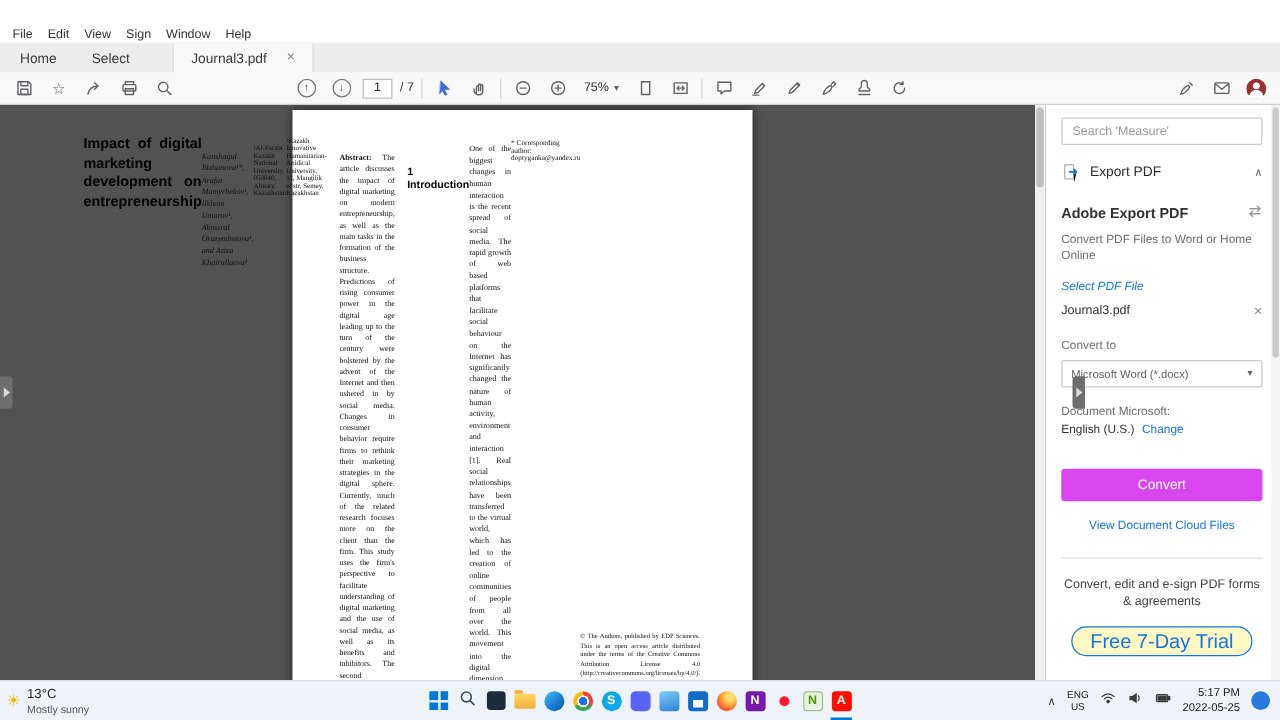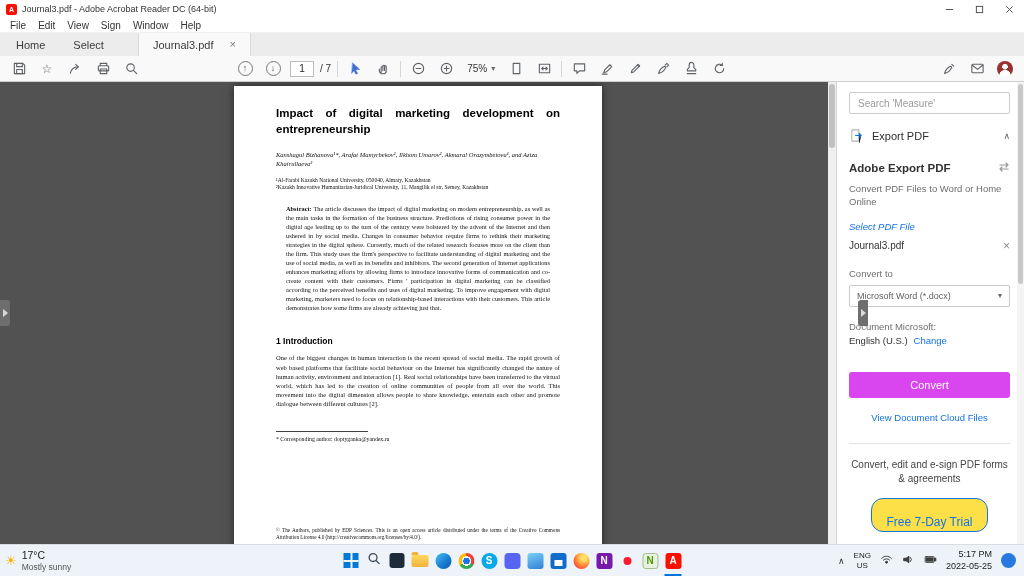--- a/index.html
+++ b/index.html
@@ -11,21 +11,21 @@
   .titlebar { height:18px; flex:0 0 auto; background:#fff; display:flex; align-items:center;
     padding-left:6px; gap:5px; font-size:9px; color:#333; }
   .acro-badge { width:11px; height:11px; background:#fa0f00; border-radius:2px; color:#fff;
     font-size:7px; font-weight:bold; display:flex; align-items:center; justify-content:center; }
   .win-controls { margin-left:auto; display:flex; height:100%; }
   .wbtn { width:30px; height:100%; display:flex; align-items:center; justify-content:center; color:#444; }
   .wbtn svg { width:9px; height:9px; stroke:#444; stroke-width:1; fill:none; }
 
   
   .menubar { height:15px; flex:0 0 auto; background:#fff; display:flex; align-items:center;
-    padding-left:4px; font-size:10px; color:#333; border-bottom:1px solid #f0f0f0; }
+    padding-left:4px; font-size:10px; color:#333; border-bottom:1px solid #f0f0f0;margin-top:20px; }
   .menu-item { padding:0 6px; cursor:default; }
 
   
   .tabbar { height:23px; flex:0 0 auto; background:#ececec; display:flex; align-items:stretch; padding-left:2px; }
   .tab { display:flex; align-items:center; padding:0 14px; font-size:11px; color:#3b3b3b; }
   .tab.doc { background:#f9f9f9; border-left:1px solid #d9d9d9; border-right:1px solid #d9d9d9;
     margin-left:20px; gap:16px; }
   .tab-close { color:#777; font-size:11px; line-height:1; }
 
   
@@ -58,21 +58,21 @@
   .tri-right { width:0; height:0; border-top:4px solid transparent; border-bottom:4px solid transparent;
     border-left:5px solid #d9d9d9; }
   .panel-toggle { position:absolute; right:156px; top:50%; transform:translateY(-50%); width:10px; height:26px;
     background:#6e6e6e; border-radius:3px 0 0 3px; display:flex; align-items:center; justify-content:center; z-index:3; }
   .doc-scroll { position:absolute; right:0; top:0; width:8px; height:100%; background:#efefef; }
   .doc-thumb { position:absolute; top:2px; left:1px; width:6px; height:64px; background:#c1c1c1; border-radius:3px; }
 
   
   .page { width:368px; height:470px; background:#fff; margin-top:4px; padding:20px 42px 14px;
     box-shadow:0 0 8px rgba(0,0,0,.55); font-family:"Liberation Serif", serif; color:#111;
-    display:flex; flex-direction:column; flex:0 0 auto;justify-content:flex-end; }
+    display:flex; flex:0 0 auto;justify-content:flex-end; }
   .paper-title { font-family:"Liberation Sans", sans-serif; font-size:11.5px; font-weight:bold;
     line-height:1.35; text-align:justify; margin:0; color:#000; }
   .authors { font-size:6.5px; font-style:italic; line-height:1.45; margin:13px 0 0; }
   .affil { font-size:5.6px; margin:1.5px 0 0; }
   .affil.first { margin-top:8px; }
   .abstract { font-size:6.35px; line-height:1.42; text-align:justify; margin:14px 10px 0; }
   .abs-label { font-weight:bold; }
   .section-heading { font-family:"Liberation Sans", sans-serif; font-size:8.5px; font-weight:bold;
     margin:24px 0 0; color:#000; }
   .body-text { font-size:6.5px; line-height:1.42; text-align:justify; margin:7px 0 0; }
@@ -105,21 +105,21 @@
     align-items:center; padding:0 7px; color:#5f5f5f; font-size:9px; background:#fff; }
   .dd .caret { margin-left:auto; }
   .lang-label { margin-top:14px; color:#6e6e6e; font-size:9.5px; }
   .lang-row { margin-top:3px; font-size:9.5px; color:#323232; display:flex; gap:6px; }
   .convert-btn { margin-top:26px; width:100%; height:26px; background:#d946ef; color:#fff; border:none;
     border-radius:3px; font-size:11px; font-family:"Liberation Sans", sans-serif; }
   .cloud-link { display:block; text-align:center; margin-top:14px; }
   .divider { border-top:1px solid #e2e2e2; margin-top:20px; }
   .promo { margin-top:14px; text-align:center; color:#444; font-size:10px; line-height:1.4; padding:0 2px; }
   .trial-btn { margin:12px auto 0; display:block; height:24px; border:1px solid #1473e6; color:#1473e6;
-    background:#fde047; border-radius:12px; font-size:12px; padding:16px 14px; font-family:"Liberation Sans", sans-serif; }
+    background:#fef9c3; border-radius:12px; font-size:16px; padding:3px 14px; font-family:"Liberation Sans", sans-serif; }
   .panel-scroll { position:absolute; right:0; top:0; width:7px; height:100%; background:#f4f4f4; }
   .panel-thumb { position:absolute; top:2px; left:1px; width:5px; height:200px; background:#c9c9c9; border-radius:3px; }
 
   
   .taskbar { height:32px; flex:0 0 auto; background:#eef3f9; border-top:1px solid #d9dee5;
     display:flex; align-items:center; position:relative; }
   .weather { display:flex; align-items:center; gap:5px; padding-left:5px; width:112px; }
   .sun { color:#f4b400; font-size:13px; line-height:1; }
   .wx-col { display:flex; flex-direction:column; line-height:1.2; }
   .wx-temp { font-size:10.5px; color:#222; }
@@ -160,41 +160,20 @@
   .lang { display:flex; flex-direction:column; font-size:8px; line-height:1.15; color:#222; text-align:center; }
   .tray-ico svg { width:13px; height:13px; stroke:#3b3b3b; stroke-width:1.2; fill:none; stroke-linecap:round; }
   .clock { display:flex; flex-direction:column; font-size:9px; line-height:1.3; color:#222; text-align:right; }
   .ac-circle { width:15px; height:15px; border-radius:50%; background:#2779e0; }
 </style>
 </head>
 <body>
 
 <div class="window">
 
-  <div class="titlebar">
-    <span class="acro-badge">A</span>
-    <span>Journal3.pdf - Adobe Acrobat Reader DC (64-bit)</span>
-    <div class="win-controls">
-      <span class="wbtn">
-          <svg viewBox="0 0 10 10">
-            <path d="M1 5h8"></path>
-          </svg>
-        </span>
-      <span class="wbtn">
-          <svg viewBox="0 0 10 10">
-            <rect x="1.5" y="1.5" width="7" height="7"></rect>
-          </svg>
-        </span>
-      <span class="wbtn">
-          <svg viewBox="0 0 10 10">
-            <path d="M1.5 1.5l7 7M8.5 1.5l-7 7"></path>
-          </svg>
-        </span>
-    </div>
-  </div>
 
   <div class="menubar">
     <span class="menu-item">File</span>
     <span class="menu-item">Edit</span>
     <span class="menu-item">View</span>
     <span class="menu-item">Sign</span>
     <span class="menu-item">Window</span>
     <span class="menu-item">Help</span>
   </div>
 
@@ -421,21 +400,21 @@
       <div class="panel-scroll">
         <div class="panel-thumb"></div>
       </div>
     </div>
   </div>
 
   <div class="taskbar">
     <div class="weather">
       <span class="sun">☀</span>
       <span class="wx-col">
-        <span class="wx-temp">17°C</span>
+        <span class="wx-temp">13°C</span>
         <span class="wx-desc">Mostly sunny</span>
       </span>
     </div>
 
     <div class="tb-apps">
       <div class="tb-app">
           <span class="app-start"></span>
         </div>
       <div class="tb-app">
           <span class="app-search"><svg viewBox="0 0 16 16">

